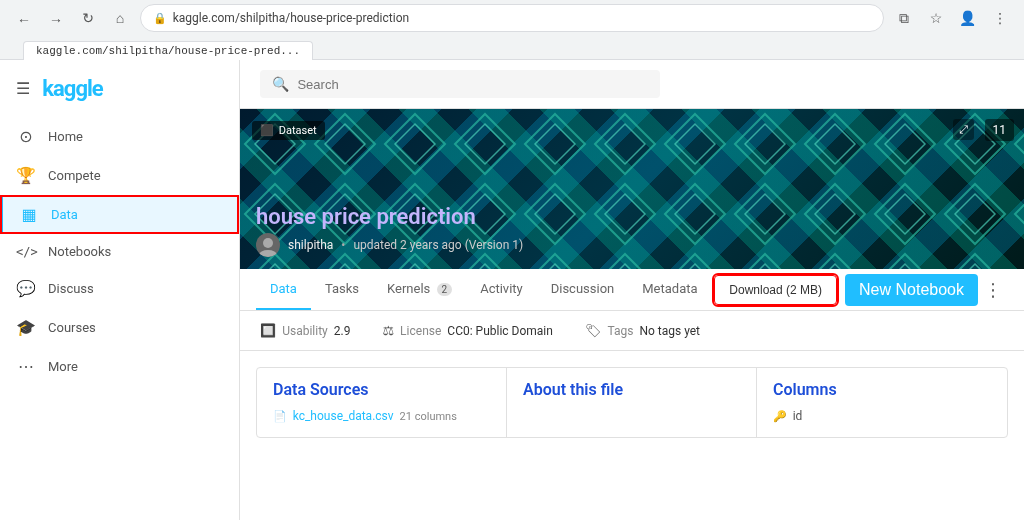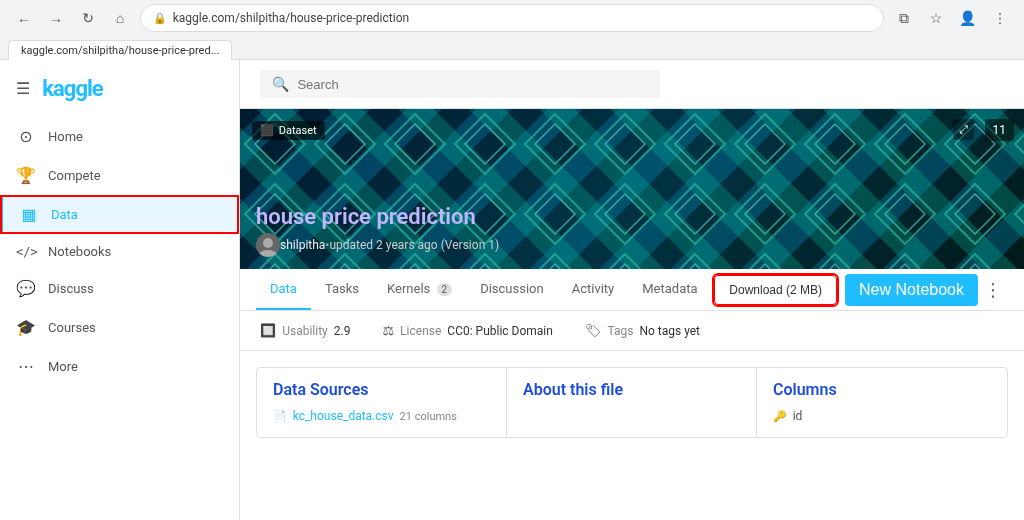--- a/index.html
+++ b/index.html
@@ -4,21 +4,21 @@
   <style>
     * { margin: 0; padding: 0; box-sizing: border-box; }
     body { font-family: -apple-system, BlinkMacSystemFont, 'Segoe UI', Roboto, sans-serif; font-size: 13px; background: #fff; width: 1024px; height: 520px; overflow: hidden; }
 
     
     .browser-chrome { background: #f1f3f4; border-bottom: 1px solid #dadce0; height: 60px; }
     .browser-toolbar { display: flex; align-items: center; gap: 8px; padding: 8px 12px; height: 36px; }
     .nav-btn { width: 24px; height: 24px; display: flex; align-items: center; justify-content: center; cursor: pointer; color: #555; font-size: 14px; border-radius: 50%; }
     .address-bar { flex: 1; background: #fff; border: 1px solid #dadce0; border-radius: 20px; height: 28px; display: flex; align-items: center; padding: 0 12px; font-size: 12px; color: #444; }
     .lock-icon { margin-right: 6px; color: #555; font-size: 11px; }
-    .browser-tabs { display: flex; align-items: flex-end; padding: 0 8px; height: 24px; }
+    .browser-tabs { display: flex; align-items: flex-end; padding: 0 23px; height: 24px; font-family: Liberation Mono, monospace; }
     .browser-tab { background: #fff; border: 1px solid #dadce0; border-bottom: none; border-radius: 4px 4px 0 0; padding: 3px 12px; font-size: 11px; color: #333; }
 
     
     .app { display: flex; height: calc(520px - 60px); }
 
     
     .sidebar { width: 240px; background: #fff; border-right: 1px solid #e0e0e0; flex-shrink: 0; padding-top: 8px; }
     .sidebar-header { display: flex; align-items: center; gap: 12px; padding: 8px 16px 16px; }
     .hamburger { cursor: pointer; color: #555; font-size: 16px; }
     .kaggle-logo { color: #20beff; font-size: 22px; font-weight: 700; letter-spacing: -1px; }
@@ -52,21 +52,21 @@
         transparent,
         transparent 25px,
         rgba(0,150,200,0.3) 25px,
         rgba(0,150,200,0.3) 50px
       ),
       linear-gradient(135deg, #001a2e 0%, #003344 50%, #001a1a 100%);
     }
     .hero-badge { position: absolute; top: 12px; left: 12px; background: rgba(0,0,0,0.6); color: #fff; font-size: 11px; padding: 3px 8px; border-radius: 3px; display: flex; align-items: center; gap: 5px; }
     .hero-count { position: absolute; top: 10px; right: 10px; background: rgba(0,0,0,0.5); color: #fff; font-size: 12px; padding: 4px 8px; border-radius: 3px; }
     .hero-title { position: absolute; bottom: 40px; left: 16px; color: #c4b5fd; font-size: 22px; font-weight: 600; text-align: right; }
-    .hero-meta { position: absolute; bottom: 12px; left: 16px; display: flex; align-items: center; gap: 0; color: #ddd; font-size: 12px; }
+    .hero-meta { position: absolute; bottom: 12px; left: 16px; display: flex; align-items: center; gap: 8px; color: #ddd; font-size: 12px; }
     .hero-avatar { width: 24px; height: 24px; border-radius: 50%; background: #666; overflow: hidden; display: flex; align-items: center; justify-content: center; }
     .hero-expand { position: absolute; top: 10px; right: 50px; background: rgba(0,0,0,0.4); color: #fff; font-size: 11px; padding: 4px 6px; border-radius: 3px; cursor: pointer; }
     .dot { color: #aaa; }
 
     
     .tabs-bar { display: flex; align-items: center; padding: 0 16px; border-bottom: 1px solid #e0e0e0; background: #fff; }
     .tab { padding: 12px 14px; font-size: 13px; color: #666; cursor: pointer; border-bottom: 2px solid transparent; }
     .tab.active { color: #20beff; border-bottom: 2px solid #20beff; }
     .tab-badge { background: #e0e0e0; color: #555; font-size: 10px; padding: 1px 5px; border-radius: 10px; margin-left: 3px; }
     .tab-spacer { flex: 1; }
@@ -197,22 +197,22 @@
       </div>
     </div>
 
     <div class="tabs-bar">
       <div class="tab active">Data</div>
       <div class="tab">Tasks</div>
       <div class="tab">
         <span>Kernels</span>
         <span class="tab-badge">2</span>
       </div>
+      <div class="tab">Activity</div>
       <div class="tab">Discussion</div>
-      <div class="tab">Activity</div>
       <div class="tab">Metadata</div>
       <div class="tab-spacer"></div>
       <button class="download-btn">Download (2 MB)</button>
       <button class="new-notebook-btn">New Notebook</button>
       <span class="more-btn">⋮</span>
     </div>
 
     <div class="metadata-bar">
       <div class="meta-item">
         <span class="meta-icon">🔲</span>

